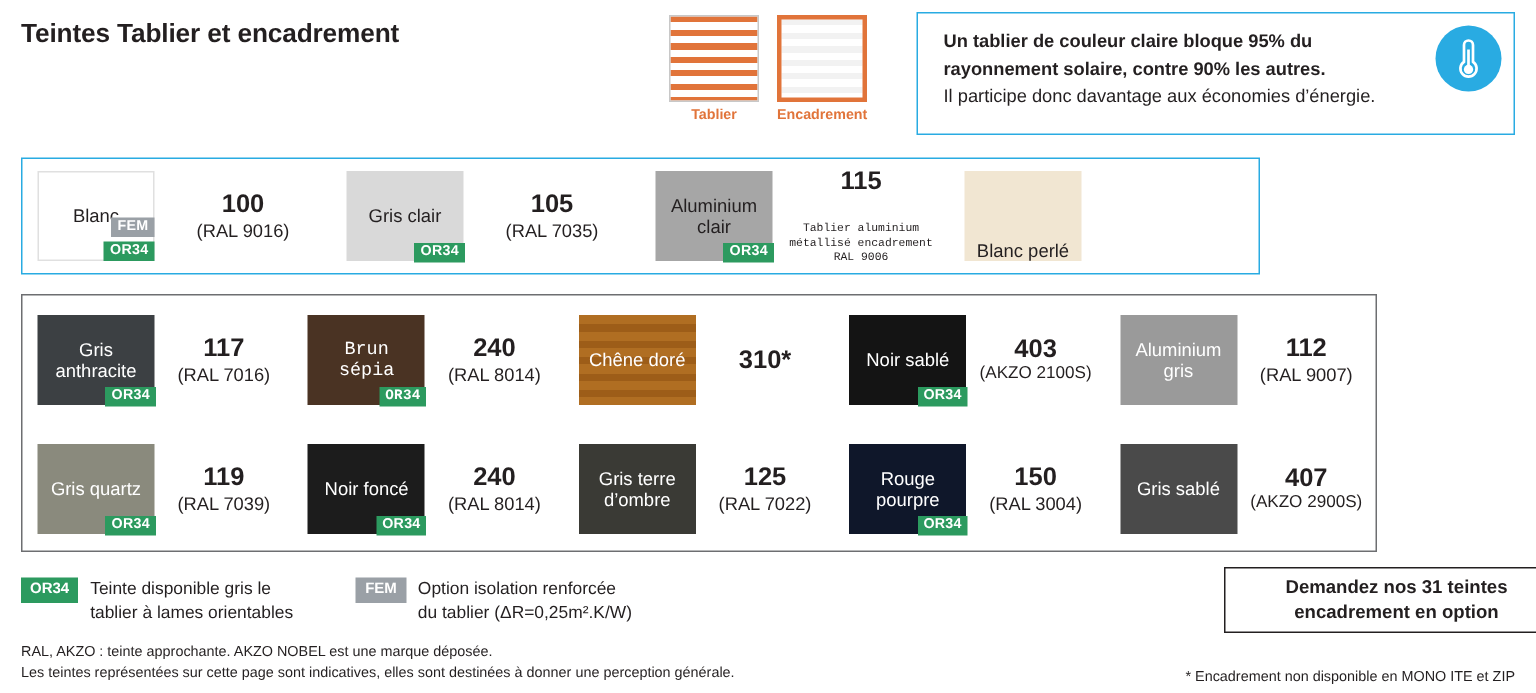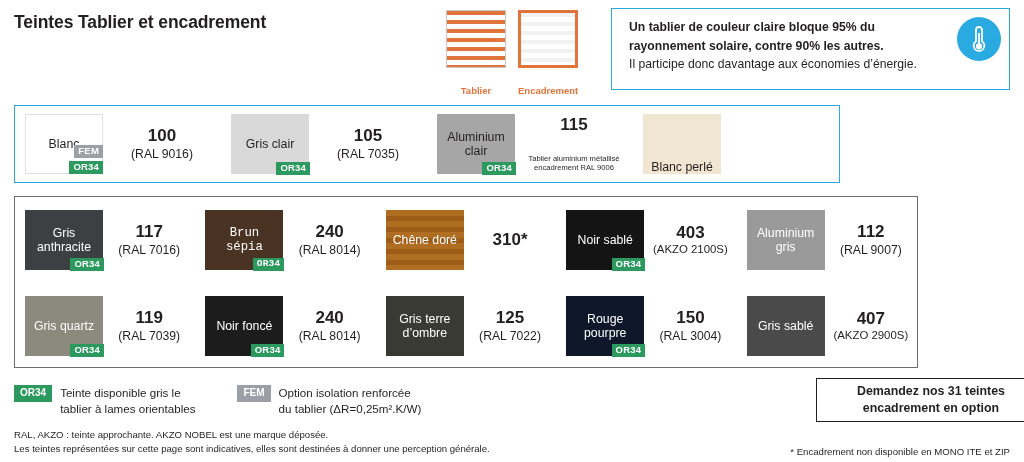--- a/index.html
+++ b/index.html
@@ -54,21 +54,21 @@
       #f2f2f2 0px, #f2f2f2 4px,
       #ffffff 4px, #ffffff 9px
     );
     border: 3px solid #e1743a;
   }
   .legend-cap {
     text-align: center;
     color: #e1743a;
     font-size: 9.5px;
     font-weight: bold;
-    margin-top: 17px;
+    margin-top: 3px;
   }
 
   .callout {
     position: absolute;
     left: 611px;
     top: 8px;
     width: 399px;
     height: 82px;
     border: 1.5px solid #29abe2;
     background: #ffffff;
@@ -151,20 +151,21 @@
   }
   .meta .ral {
     font-size: 12.2px;
     line-height: 1.2;
     margin-top: 1px;
   }
   .meta .ral.small {
     font-size: 7.6px;
     line-height: 1.25;
     margin-top: 19px;
+    font-family: Liberation Mono, monospace;
   }
   .meta .ral.mid {
     font-size: 11.4px;
     line-height: 1.22;
   }
 
   
   .legend-row {
     position: absolute;
     left: 14px;

